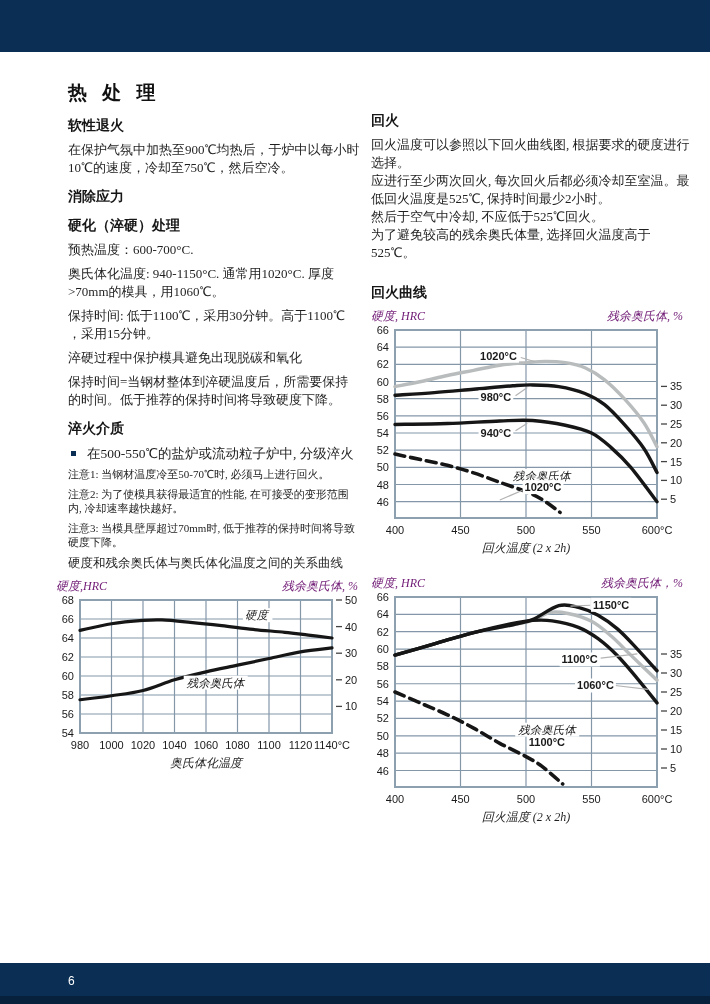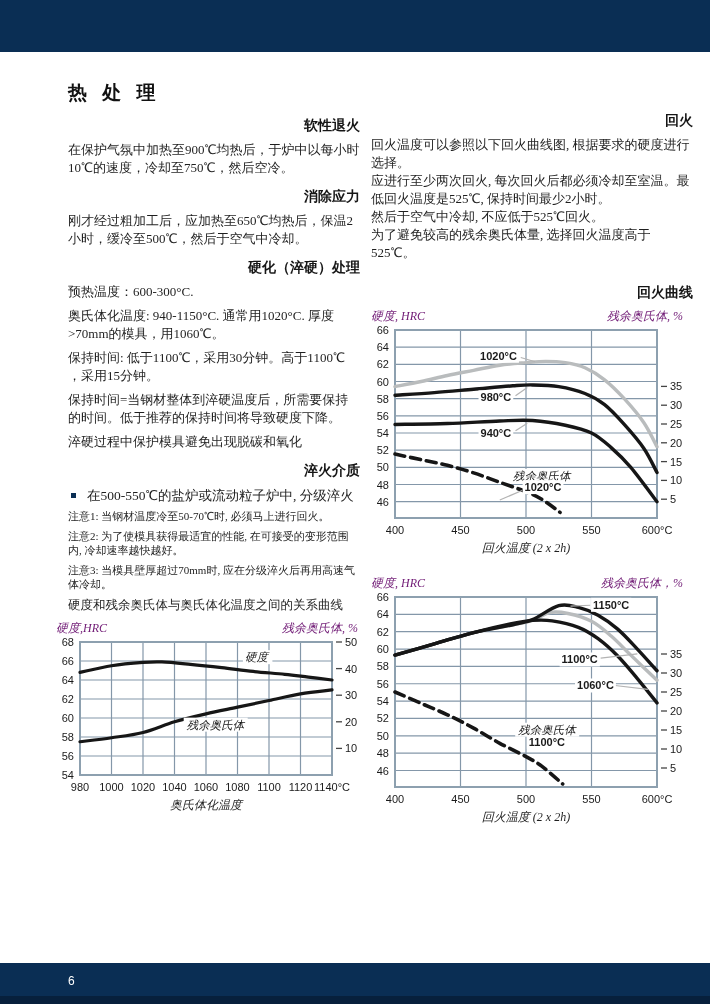--- a/index.html
+++ b/index.html
@@ -7,21 +7,21 @@
         font-family:"Liberation Serif",serif;color:#1f1f1f;}
   .topbar{position:absolute;left:0;top:0;width:710px;height:52px;background:#0a2e54;}
   .footer{position:absolute;left:0;top:963px;width:710px;height:41px;background:#0a2e54;}
   .footer-strip{position:absolute;left:0;top:996px;width:710px;height:8px;background:#07203c;}
   .page-num{position:absolute;left:68px;top:11px;color:#ffffff;
             font:12px "Liberation Sans",sans-serif;}
   .col{position:absolute;}
   .col-left{left:68px;top:80px;width:292px;}
   .col-right{left:371px;top:112px;width:322px;}
   h1{font:bold 19px "Liberation Sans",sans-serif;letter-spacing:5px;color:#111;margin:0 0 0 0;}
-  h2{font:bold 14px "Liberation Sans",sans-serif;color:#161616;margin:11px 0 6px 0;text-align:right;}
+  h2{font:bold 14px "Liberation Sans",sans-serif;color:#161616;margin:11px 0 6px 0;}
   p.body{font:13px/18px "Liberation Serif",serif;margin:0 0 6px 0;}
   .rightp p.body{margin:0;}
   .bullets{margin:2px 0 4px 0;}
   .bullet{display:flex;margin:0 0 4px 0;font:13.5px/19px "Liberation Serif",serif;}
   .sq{flex:0 0 auto;width:5px;height:5px;background:#0a2e54;margin:7px 11px 0 3px;}
   p.note{font:11px/14px "Liberation Serif",serif;margin:0 0 6px 0;}
   .chart3-title{font:12.5px/17px "Liberation Serif",serif;margin:4px 0 6px 0;}
   .chart{margin:0;}
   .chart-head{display:flex;justify-content:space-between;align-items:flex-end;
               padding:0 10px 1px 0;}
@@ -43,39 +43,38 @@
 <div class="page">
   <div class="topbar"></div>
 
   <div class="col col-left">
     <h1>热 处 理</h1>
 
     <h2>软性退火</h2>
     <p class="body">在保护气氛中加热至900℃均热后，于炉中以每小时10℃的速度，冷却至750℃，然后空冷。</p>
 
     <h2>消除应力</h2>
-    <p class="body">刚才经过粗加工后，应加热至650℃均热后，保温2小时，缓冷至500℃，然后于空气中冷却。</p>
 
     <h2>硬化（淬硬）处理</h2>
-    <p class="body">预热温度：600-300°C.</p>
+    <p class="body">预热温度：600-700°C.</p>
     <p class="body">奥氏体化温度: 940-1150°C.  通常用1020°C.  厚度&gt;70mm的模具，用1060℃。</p>
     <p class="body">保持时间: 低于1100℃，采用30分钟。高于1100℃ ，采用15分钟。</p>
+    <p class="body">淬硬过程中保护模具避免出现脱碳和氧化</p>
     <p class="body">保持时间=当钢材整体到淬硬温度后，所需要保持的时间。低于推荐的保持时间将导致硬度下降。</p>
-    <p class="body">淬硬过程中保护模具避免出现脱碳和氧化</p>
 
     <h2>淬火介质</h2>
     <div class="bullets">
       <div class="bullet">
         <span class="sq"></span>
         <span>在500-550℃的盐炉或流动粒子炉中, 分级淬火</span>
       </div>
     </div>
     <p class="note">注意1: 当钢材温度冷至50-70℃时, 必须马上进行回火。</p>
     <p class="note">注意2: 为了使模具获得最适宜的性能, 在可接受的变形范围内, 冷却速率越快越好。</p>
-    <p class="note">注意3: 当模具壁厚超过70mm时, 应在分级淬火后再用高速气体冷却。</p>
+    <p class="note">注意3: 当模具壁厚超过70mm时, 低于推荐的保持时间将导致硬度下降。</p>
 
     <p class="chart3-title">硬度和残余奥氏体与奥氏体化温度之间的关系曲线</p>
 
     <div class="chart c3">
       <div class="chart-head">
         <span class="axis-title">硬度,HRC</span>
         <span class="axis-title">残余奥氏体, %</span>
       </div>
       <div class="chart-plot" style="height:159px;"><svg width="312" height="159">
             <line x1="24" y1="4" x2="24" y2="137" stroke="#8497a9" stroke-width="1.2"></line>

